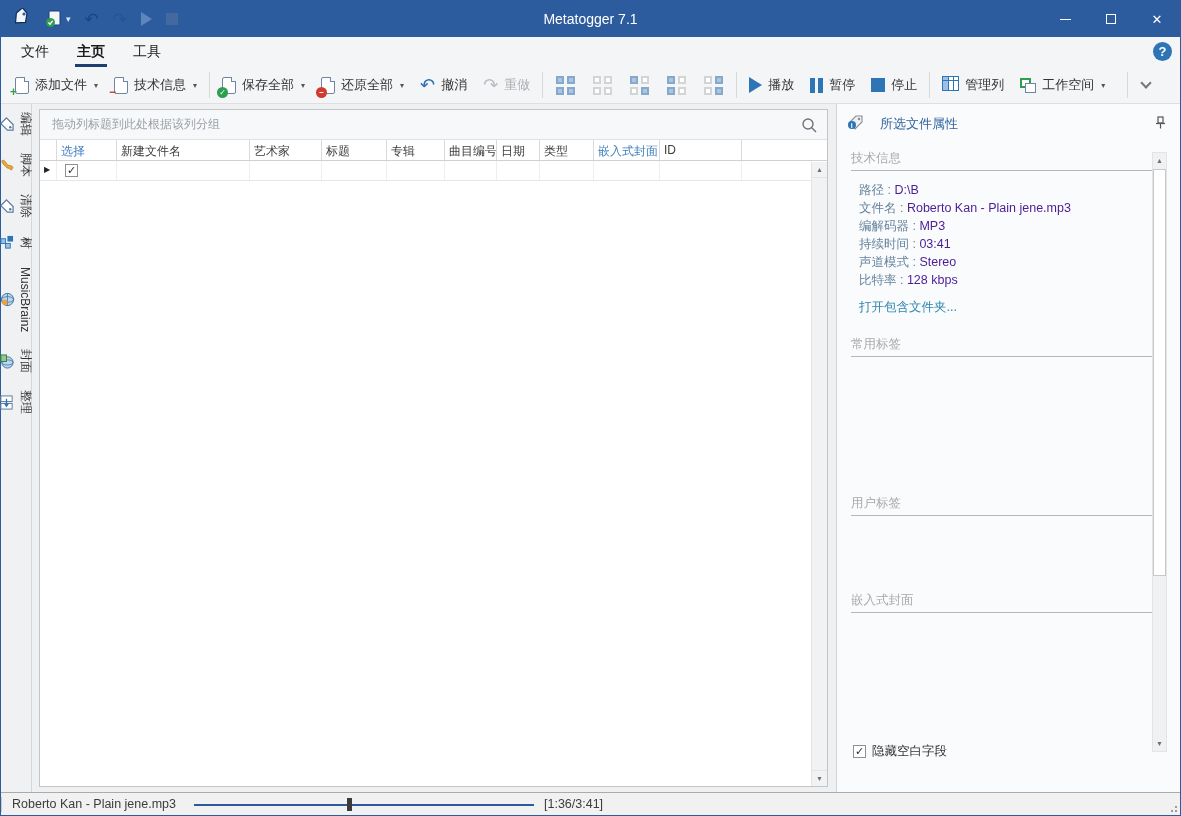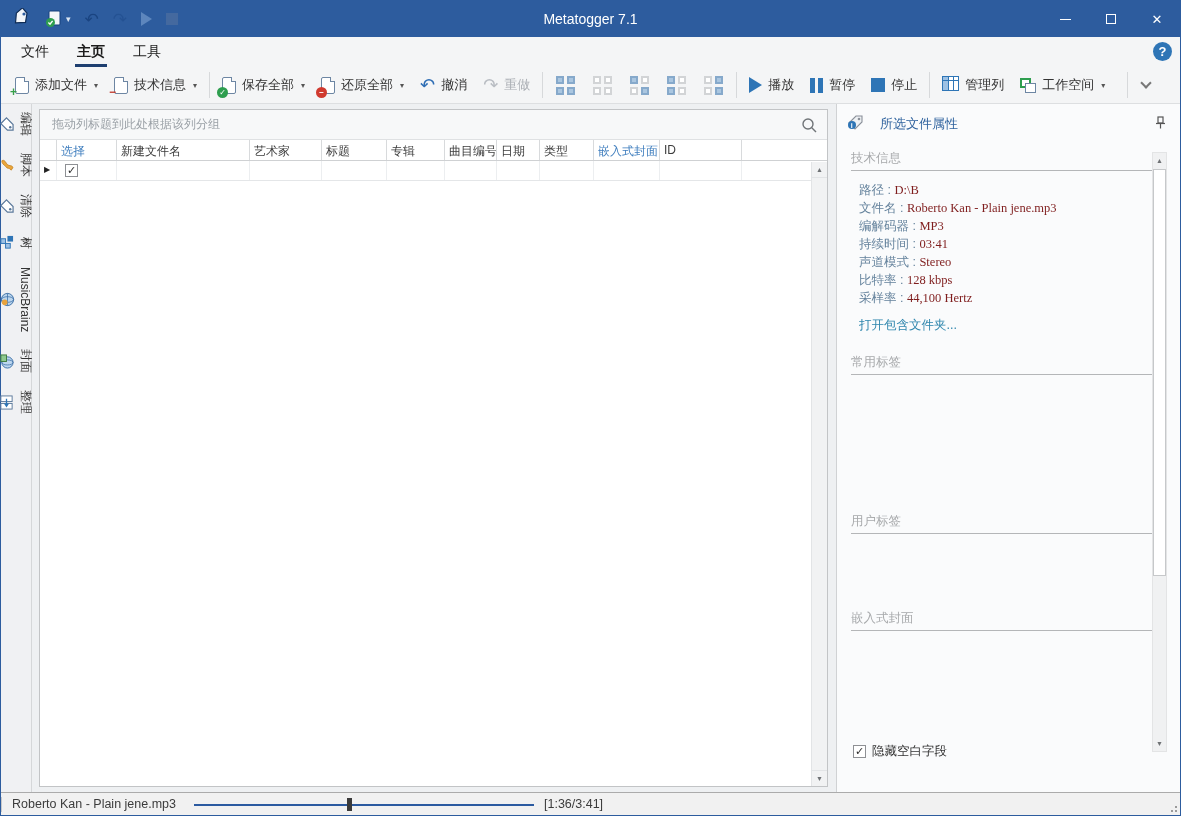--- a/index.html
+++ b/index.html
@@ -89,21 +89,21 @@
 
   
   .panel { position:absolute; left:835px; top:103px; right:0; bottom:23px; background:#fafbfc; border-left:1px solid #d0d2d4; }
   .panel-head { display:flex; align-items:center; gap:16px; padding:10px 10px 6px 10px; }
   .panel-title { font-size:13px; color:#30639e; flex:1; }
   .pin { margin-right:4px; }
   .psection { font-size:12.5px; color:#a7a9ab; margin:10px 14px 0; border-bottom:1px solid #b4b6b8; padding-bottom:3px; }
   .props { margin:10px 0 0 22px; }
   .prow { font-size:12.5px; line-height:18px; white-space:nowrap; }
   .plabel { color:#64829c; }
-  .pvalue { color:#7f1d1d;font-family:Liberation Serif, serif; }
+  .pvalue { color:#4c1d95; }
   .plink { font-size:12.5px; color:#2e86ad; margin:10px 0 0 22px; display:inline-block; }
   .pscroll { position:absolute; top:48px; right:13px; width:15px; height:600px; background:#f0f1f2; border:1px solid #e3e4e5; }
   .pscroll .arr { position:absolute; left:0; width:13px; height:15px; display:flex; align-items:center; justify-content:center; font-size:7px; color:#6f7275; }
   .pscroll .arr.up { top:0; }
   .pscroll .arr.down { bottom:0; }
   .pscroll .thumb { position:absolute; left:0; top:16px; width:13px; height:68%; background:#fff; border:1px solid #c6c8ca; }
   .hide-empty { position:absolute; left:16px; bottom:32px; display:flex; align-items:center; gap:6px; font-size:12.5px; color:#333; }
 
   
   .statusbar { position:absolute; left:0; bottom:0; width:100%; height:23px; background:#f1f1f1; border-top:1px solid #ababab;
@@ -408,21 +408,20 @@
     </div>
 
     <div class="psection">技术信息</div>
     <div class="props">
       <div class="prow"><span class="plabel">路径</span><span class="plabel"> : </span><span class="pvalue">D:\B</span></div>
       <div class="prow"><span class="plabel">文件名</span><span class="plabel"> : </span><span class="pvalue">Roberto Kan - Plain jene.mp3</span></div>
       <div class="prow"><span class="plabel">编解码器</span><span class="plabel"> : </span><span class="pvalue">MP3</span></div>
       <div class="prow"><span class="plabel">持续时间</span><span class="plabel"> : </span><span class="pvalue">03:41</span></div>
       <div class="prow"><span class="plabel">声道模式</span><span class="plabel"> : </span><span class="pvalue">Stereo</span></div>
       <div class="prow"><span class="plabel">比特率</span><span class="plabel"> : </span><span class="pvalue">128 kbps</span></div>
-      <div class="prow"><span class="plabel">采样率</span><span class="plabel"> : </span><span class="pvalue">44,100 Hertz</span></div>
     </div>
     <a class="plink">打开包含文件夹...</a>
 
     <div class="psection" style="margin-top:20px;">常用标签</div>
     <div style="height:128px;"></div>
 
     <div class="psection">用户标签</div>
     <div style="height:66px;"></div>
 
     <div class="psection">嵌入式封面</div>

